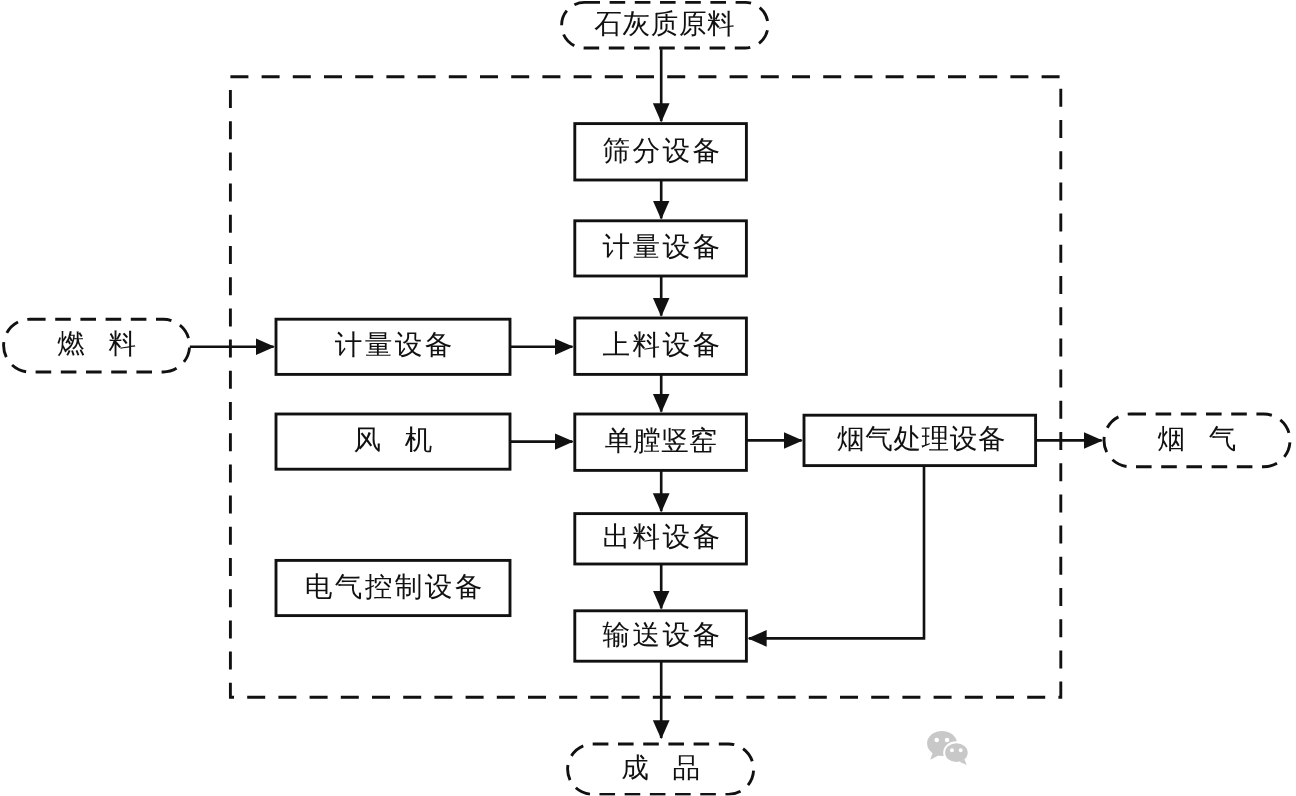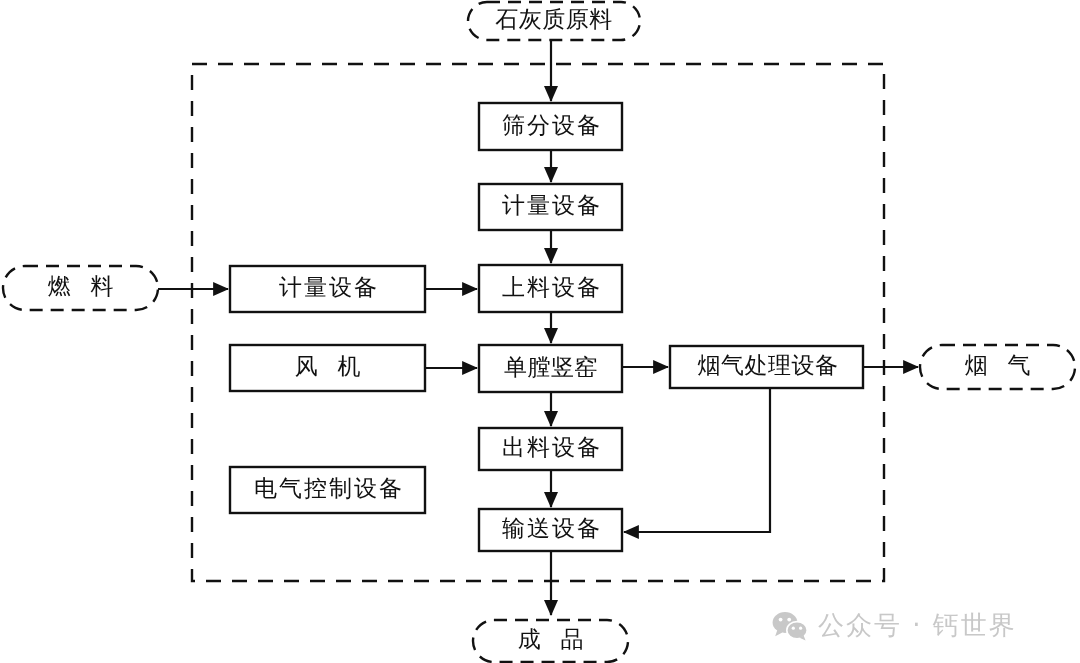--- a/index.html
+++ b/index.html
@@ -190,14 +190,13 @@
       <ellipse cx="13" cy="11.5" rx="12.4" ry="10.4" fill="#c8c8c8"></ellipse>
       <path d="M 5.5 18.5 L 3.2 25.2 L 10.4 21.4 Z" fill="#c8c8c8"></path>
       <circle cx="8.6" cy="8.6" r="1.9" fill="#ffffff"></circle>
       <circle cx="17.2" cy="8.6" r="1.9" fill="#ffffff"></circle>
       <ellipse cx="25" cy="19.2" rx="10.2" ry="8.6" fill="#c8c8c8" stroke="#ffffff" stroke-width="1.6"></ellipse>
       <path d="M 31.6 24.6 L 33.6 29.6 L 27.6 26.8 Z" fill="#c8c8c8"></path>
       <circle cx="21.3" cy="17.2" r="1.6" fill="#ffffff"></circle>
       <circle cx="28.6" cy="17.2" r="1.6" fill="#ffffff"></circle>
     </svg>
   </span>
-  <span>公众号 · 钙世界</span>
 </div>
 
 </body></html>

